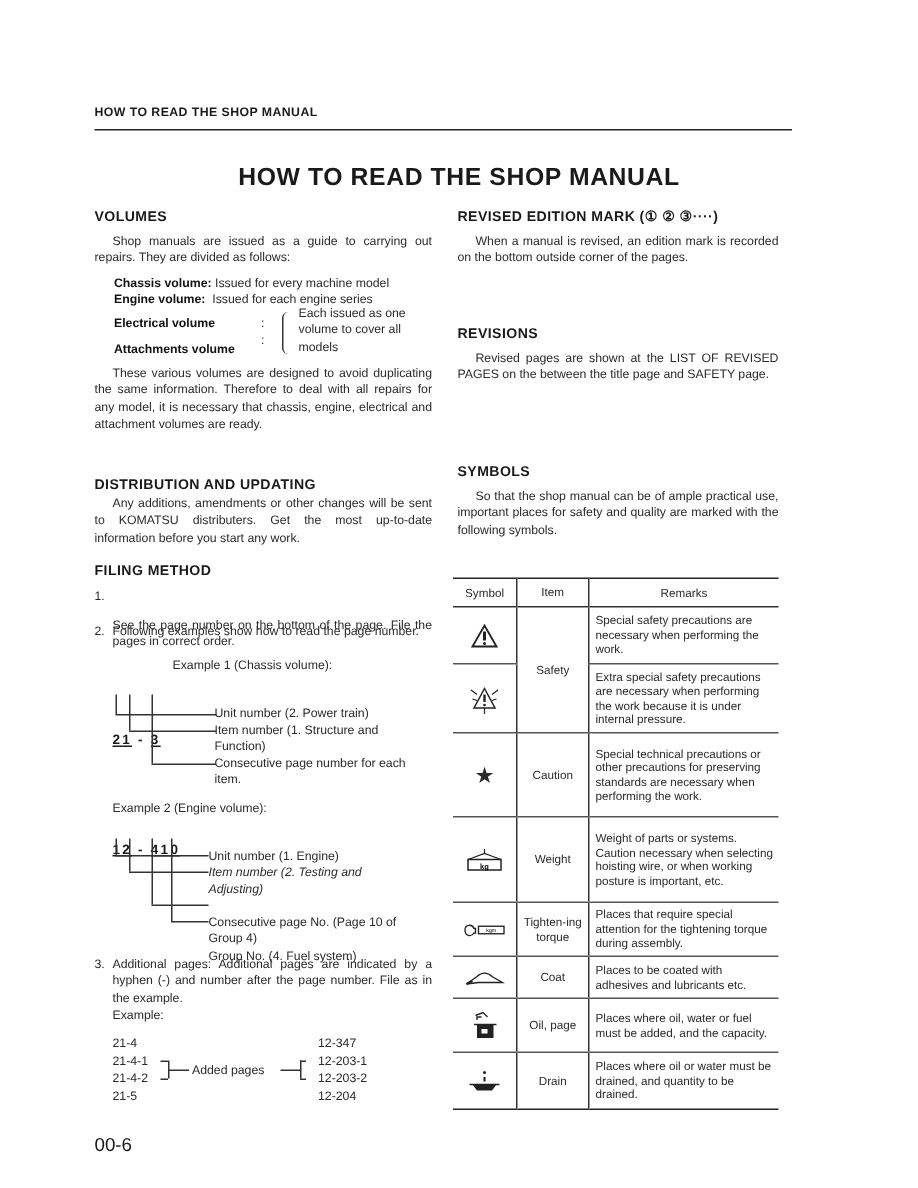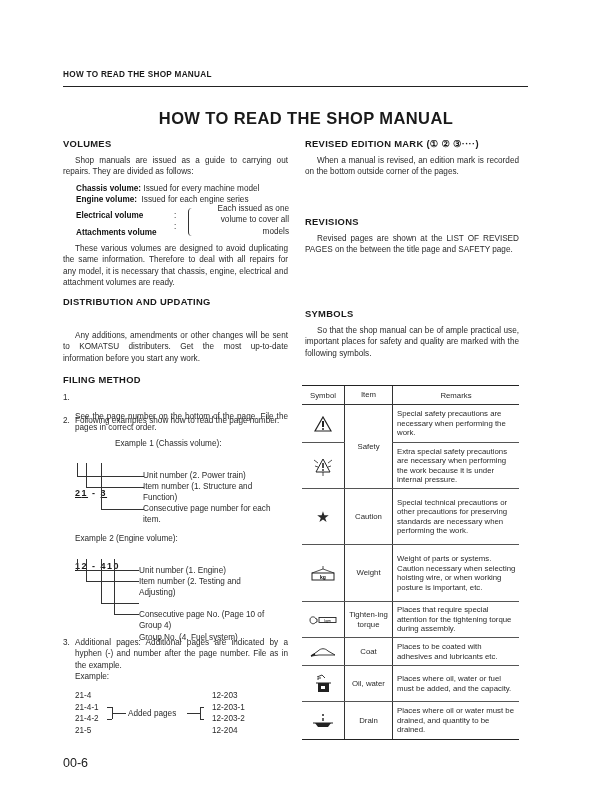--- a/index.html
+++ b/index.html
@@ -38,25 +38,25 @@
 <div class="abs p" style="left:63px;top:155px;width:225px;"><span class="ind"></span><span>Shop manuals are issued as a guide to carrying out repairs. They are divided as follows:</span></div>
 
 <div class="abs vol" style="left:76px;top:183px;"><b>Chassis volume:</b> <span>Issued for every machine model</span></div>
 <div class="abs vol" style="left:76px;top:194px;"><b>Engine volume:</b>&nbsp;&nbsp;<span>Issued for each engine series</span></div>
 
 <div class="abs vol" style="left:76px;top:210px;"><b>Electrical volume</b></div>
 <div class="abs vol" style="left:76px;top:227px;"><b>Attachments volume</b></div>
 <div class="abs vol" style="left:174px;top:210px;">:</div>
 <div class="abs vol" style="left:174px;top:221px;">:</div>
 <div class="abs" style="left:188px;top:208px;width:3px;height:28px;border-left:1px solid #333;border-radius:4px 0 0 4px;"></div>
-<div class="abs vol" style="left:199px;top:203px;width:90px;text-align:right;">Each issued as one volume to cover all models</div>
+<div class="abs vol" style="left:199px;top:203px;width:90px;">Each issued as one volume to cover all models</div>
 
 <div class="abs p" style="left:63px;top:243px;width:225px;"><span class="ind"></span><span>These various volumes are designed to avoid duplicating the same information. Therefore to deal with all repairs for any model, it is necessary that chassis, engine, electrical and attachment volumes are ready.</span></div>
 
-<div class="abs h2" style="left:63px;top:296px;text-align:right;">DISTRIBUTION AND UPDATING</div>
+<div class="abs h2" style="left:63px;top:317px;text-align:right;">DISTRIBUTION AND UPDATING</div>
 <div class="abs p" style="left:63px;top:330px;width:225px;"><span class="ind"></span><span>Any additions, amendments or other changes will be sent to KOMATSU distributers. Get the most up-to-date information before you start any work.</span></div>
 
 <div class="abs h2" style="left:63px;top:374px;">FILING METHOD</div>
 
 <div class="abs li" style="left:63px;top:392px;">1.</div>
 <div class="abs p" style="left:75px;top:411px;width:213px;">See the page number on the bottom of the page. File the pages in correct order.</div>
 <div class="abs li" style="left:63px;top:415px;">2.</div>
 <div class="abs p" style="left:75px;top:415px;width:213px;">Following examples show how to read the page number.</div>
 <div class="abs li" style="left:75px;top:438px;padding-left:40px;">Example 1 (Chassis volume):</div>
 
@@ -80,21 +80,21 @@
 </div>
 <div class="line" style="left:77px;top:559px;width:1px;height:11px;"></div>
 <div class="line" style="left:77px;top:570px;width:62px;height:1px;"></div>
 <div class="line" style="left:86px;top:559px;width:1px;height:22px;"></div>
 <div class="line" style="left:86px;top:581px;width:53px;height:1px;"></div>
 <div class="line" style="left:101px;top:559px;width:1px;height:44px;"></div>
 <div class="line" style="left:101px;top:603px;width:38px;height:1px;"></div>
 <div class="line" style="left:114px;top:559px;width:1px;height:55px;"></div>
 <div class="line" style="left:114px;top:614px;width:25px;height:1px;"></div>
 <div class="abs diag-label" style="left:139px;top:565px;">Unit number (1. Engine)</div>
-<div class="abs diag-label" style="left:139px;top:576px;width:120px;">Item number (2. Testing and Adjusting)</div>
+<div class="abs diag-label" style="left:139px;top:576px;width:120px;font-style:italic;">Item number (2. Testing and Adjusting)</div>
 <div class="abs diag-label" style="left:139px;top:632px;">Group No. (4. Fuel system)</div>
 <div class="abs diag-label" style="left:139px;top:609px;width:140px;">Consecutive page No. (Page 10 of Group 4)</div>
 
 <div class="abs li" style="left:63px;top:637px;">3.</div>
 <div class="abs p" style="left:75px;top:637px;width:213px;">Additional pages: Additional pages are indicated by a hyphen (-) and number after the page number. File as in the example.</div>
 <div class="abs li" style="left:75px;top:671px;">Example:</div>
 
 <div class="abs li" style="left:75px;top:690px;line-height:11.5px;">
   <div>21-4</div>
   <div>21-4-1</div>
@@ -104,21 +104,21 @@
 <div class="line" style="left:107px;top:707px;width:5px;height:1px;"></div>
 <div class="line" style="left:112px;top:707px;width:1px;height:12px;"></div>
 <div class="line" style="left:107px;top:719px;width:5px;height:1px;"></div>
 <div class="line" style="left:112px;top:713px;width:14px;height:1px;"></div>
 <div class="abs li" style="left:128px;top:708px;">Added pages</div>
 <div class="line" style="left:187px;top:713px;width:13px;height:1px;"></div>
 <div class="line" style="left:200px;top:707px;width:1px;height:12px;"></div>
 <div class="line" style="left:200px;top:707px;width:4px;height:1px;"></div>
 <div class="line" style="left:200px;top:719px;width:4px;height:1px;"></div>
 <div class="abs li" style="left:212px;top:690px;line-height:11.5px;">
-  <div>12-203</div>
+  <div>12-347</div>
   <div>12-203-1</div>
   <div>12-203-2</div>
   <div>12-204</div>
 </div>
 
 <div class="abs h2" style="left:305px;top:138px;">REVISED EDITION MARK (① ② ③····)</div>
 <div class="abs p" style="left:305px;top:155px;width:214px;"><span class="ind"></span><span>When a manual is revised, an edition mark is recorded on the bottom outside corner of the pages.</span></div>
 
 <div class="abs h2" style="left:305px;top:216px;">REVISIONS</div>
 <div class="abs p" style="left:305px;top:233px;width:214px;"><span class="ind"></span><span>Revised pages are shown at the LIST OF REVISED PAGES on the between the title page and SAFETY page.</span></div>
@@ -197,21 +197,21 @@
     <tr style="height:36px;">
       <td class="c-sym">
         <svg width="18" height="20" viewBox="0 0 18 20">
             <path d="M3 3 L8 1 L11 4" fill="none" stroke="#222" stroke-width="0.9"></path>
             <path d="M4 6 L4 4 L7 4" fill="none" stroke="#222" stroke-width="0.9"></path>
             <rect x="4" y="9" width="11" height="9" fill="#222"></rect>
             <path d="M2 9 L17 9" stroke="#222" stroke-width="1"></path>
             <rect x="7" y="12" width="4" height="3" fill="#fff"></rect>
           </svg>
       </td>
-      <td class="c-item item">Oil, water</td>
+      <td class="c-item item">Oil, page</td>
       <td class="c-rem rem">Places where oil, water or fuel must be added, and the capacity.</td>
     </tr>
     <tr style="height:38px;">
       <td class="c-sym">
         <svg width="22" height="16" viewBox="0 0 22 16">
             <circle cx="11" cy="2" r="1" fill="#222"></circle>
             <path d="M11 5 L11 8" stroke="#222" stroke-width="1.4"></path>
             <path d="M3 10 L19 10 L16 14 L6 14 Z" fill="#222"></path>
             <path d="M1 10 L21 10" stroke="#222" stroke-width="1"></path>
           </svg>

